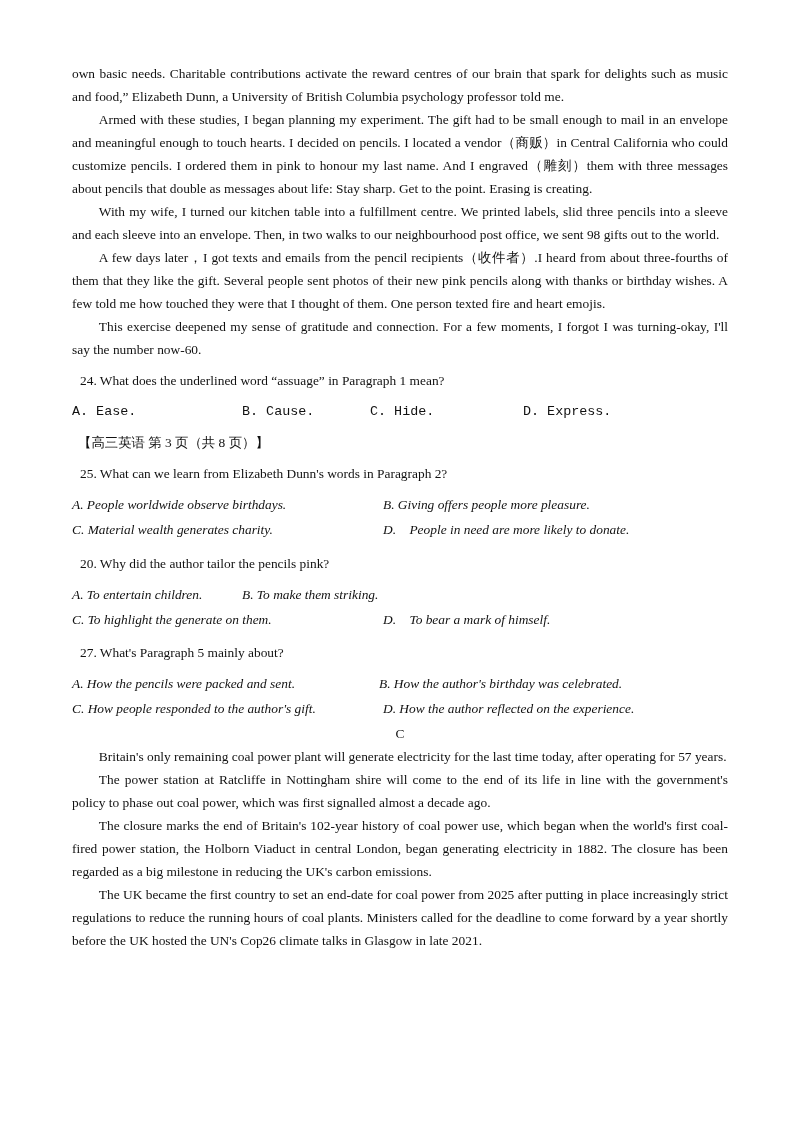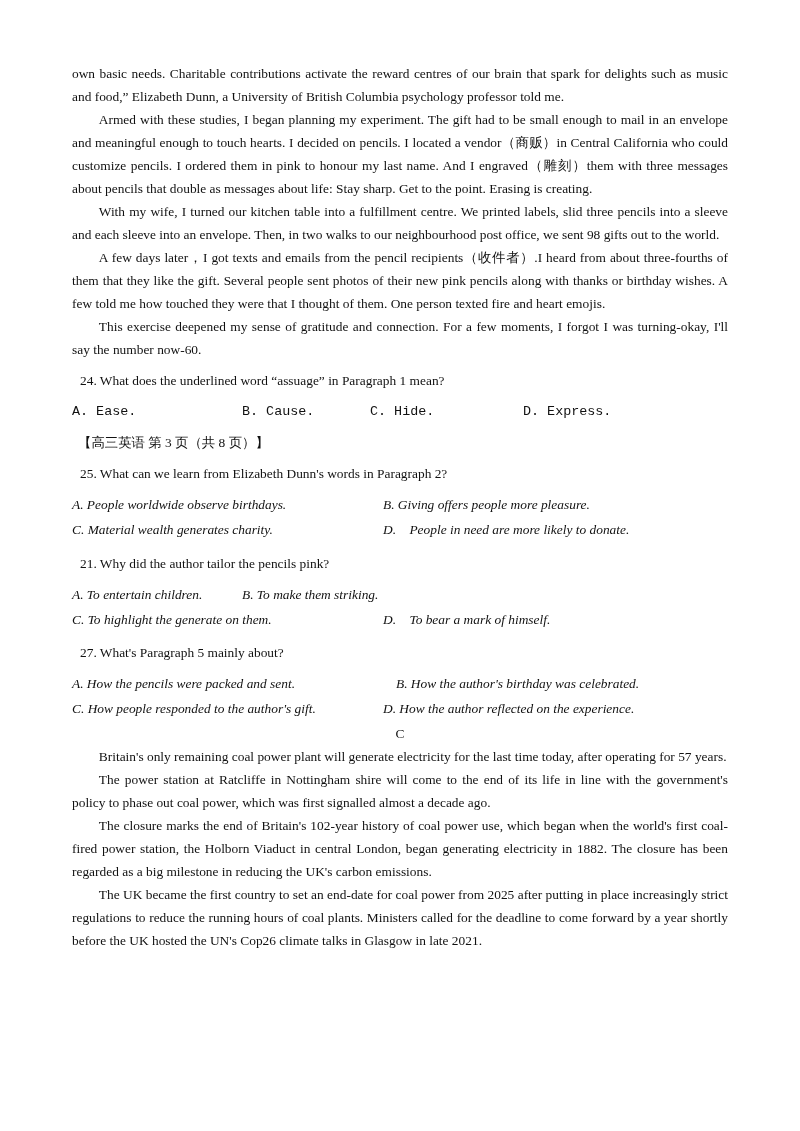--- a/index.html
+++ b/index.html
@@ -49,36 +49,36 @@
       <span style="left:0">A. People worldwide observe birthdays.</span>
       <span style="left:311px">B. Giving offers people more pleasure.</span>
     </div>
     <div class="line opts2">
       <span style="left:311px; white-space:pre">D.    People in need are more likely to donate.</span>
       <span style="left:0">C. Material wealth generates charity.</span>
     </div>
   </div>
 
   <div>
-    <p class="line q">21. Why did the author tailor the pencils pink?</p>
+    <p class="line q">20. Why did the author tailor the pencils pink?</p>
     <div class="line opts2">
       <span style="left:0">A. To entertain children.</span>
       <span style="left:170px">B. To make them striking.</span>
     </div>
     <div class="line opts2">
       <span style="left:0">C. To highlight the generate on them.</span>
       <span style="left:311px; white-space:pre">D.    To bear a mark of himself.</span>
     </div>
   </div>
 
   <div>
     <p class="line q">27. What's Paragraph 5 mainly about?</p>
     <div class="line opts2">
       <span style="left:0">A. How the pencils were packed and sent.</span>
-      <span style="left:324px">B. How the author's birthday was celebrated.</span>
+      <span style="left:307px">B. How the author's birthday was celebrated.</span>
     </div>
     <div class="line opts2">
       <span style="left:0">C. How people responded to the author's gift.</span>
       <span style="left:311px">D. How the author reflected on the experience.</span>
     </div>
   </div>
 
   <p class="line section-letter">C</p>
 
   <div>

